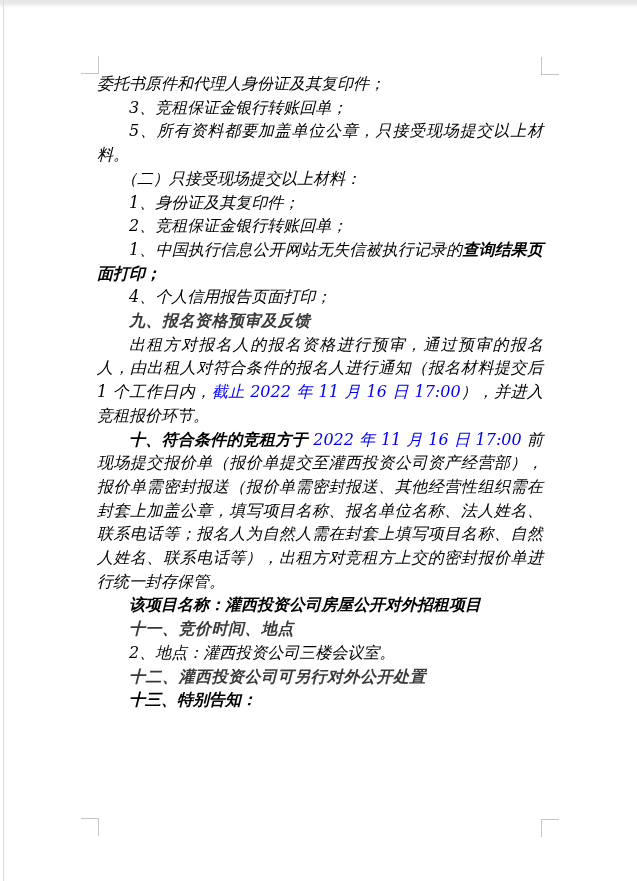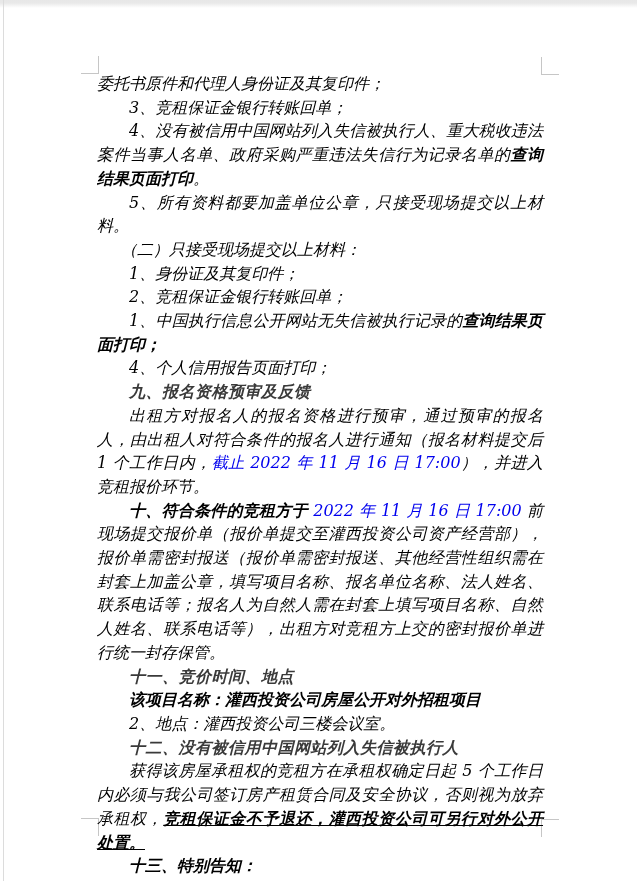--- a/index.html
+++ b/index.html
@@ -52,29 +52,27 @@
 <div class="left-edge"></div>
 
 <div class="crop tl"></div>
 <div class="crop tr"></div>
 <div class="crop bl"></div>
 <div class="crop br"></div>
 
 <div class="doc-body">
     <p><span>委托书原件和代理人身份证及其复印件；</span></p>
     <p class="ind2"><span>3、竞租保证金银行转账回单；</span></p>
-    <p class="ind2"><span>4、没有被信用中国网站列入失信被执行人、重大税收违法案件当事人名单、政府采购严重违法失信行为记录名单的</span><span class="b">查询结果页面打印</span><span>。</span></p>
     <p class="ind2"><span>5、所有资料都要加盖单位公章，只接受现场提交以上材料。</span></p>
     <p class="ind15"><span>（二）只接受现场提交以上材料：</span></p>
     <p class="ind2"><span>1、身份证及其复印件；</span></p>
     <p class="ind2"><span>2、竞租保证金银行转账回单；</span></p>
     <p class="ind2"><span>1、中国执行信息公开网站无失信被执行记录的</span><span class="b">查询结果页面打印；</span></p>
     <p class="ind2"><span>4、个人信用报告页面打印；</span></p>
     <p class="ind2"><span class="hd">九、报名资格预审及反馈</span></p>
     <p class="ind2"><span>出租方对报名人的报名资格进行预审，通过预审的报名人，由出租人对符合条件的报名人进行通知（报名材料提交后 1 个工作日内，</span><span class="blue">截止 2022 年 11 月 16 日 17:00</span><span>），并进入竞租报价环节。</span></p>
     <p class="ind2"><span class="b">十、符合条件的竞租方于</span><span class="blue"> 2022 年 11 月 16 日 17:00 </span><span>前现场提交报价单（报价单提交至灌西投资公司资产经营部），报价单需密封报送（报价单需密封报送、其他经营性组织需在封套上加盖公章，填写项目名称、报名单位名称、法人姓名、联系电话等；报名人为自然人需在封套上填写项目名称、自然人姓名、联系电话等），出租方对竞租方上交的密封报价单进行统一封存保管。</span></p>
+    <p class="ind2"><span class="b">该项目名称：灌西投资公司房屋公开对外招租项目</span></p>
     <p class="ind2"><span class="hd">十一、竞价时间、地点</span></p>
-    <p class="ind2"><span class="b">该项目名称：灌西投资公司房屋公开对外招租项目</span></p>
     <p class="ind2"><span>2、地点：灌西投资公司三楼会议室。</span></p>
-    <p class="ind2"><span class="hd">十二、没有被信用中国网站列入失信被执行人</span></p>
-    <p class="ind2"><span>获得该房屋承租权的竞租方在承租权确定日起 5 个工作日内必须与我公司签订房产租赁合同及安全协议，否则视为放弃承租权，</span><span class="b u">竞租保证金不予退还，灌西投资公司可另行对外公开处置。 </span></p>
+    <p class="ind2"><span class="hd">十二、灌西投资公司可另行对外公开处置</span></p>
     <p class="ind2"><span class="b">十三、特别告知：</span></p>
   </div>
 
 </body></html>

